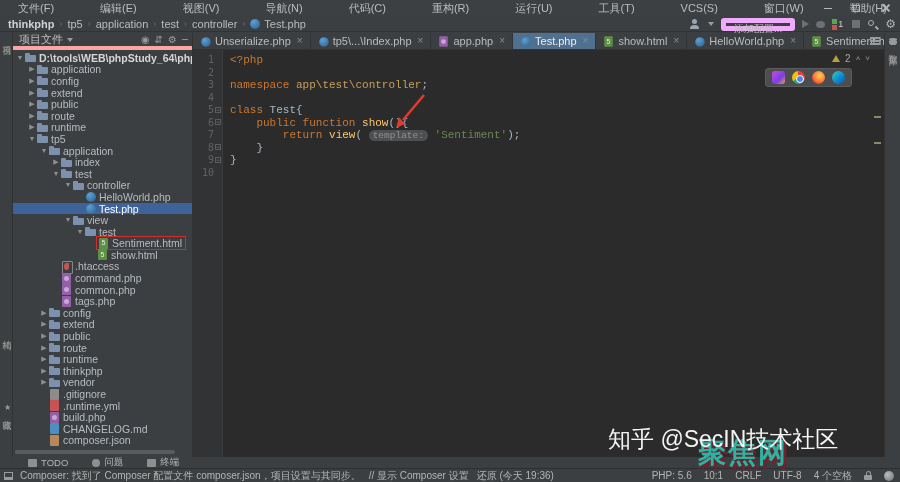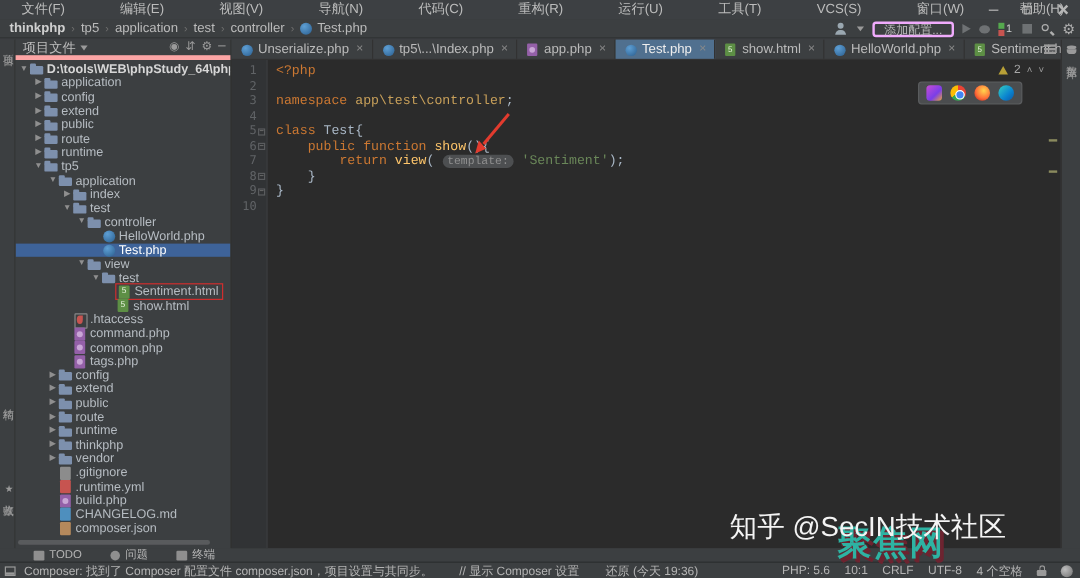--- a/index.html
+++ b/index.html
@@ -29,21 +29,21 @@
   .crumb.first { color:#d0d0d0; font-weight:bold; margin-left:8px; }
   .crumb-sep { font-size:9px; color:#6f6f6f; margin:0 5px; }
   .icon-php-class { width:10px; height:10px; border-radius:50%;
     background:radial-gradient(circle at 35% 30%,#5e9fd4,#2a5e8f); display:inline-block; }
   #crumb-fileicon { margin-right:4px; }
   #toolbar-right { position:absolute; right:4px; top:0; height:16px; display:flex; align-items:center; gap:7px; }
   #profile-icon { position:relative; width:12px; height:12px; }
   #profile-icon .head { position:absolute; left:3.5px; top:1px; width:5px; height:5px; border-radius:50%; background:#9aa7b0; }
   #profile-icon .body { position:absolute; left:1.5px; top:7px; width:9px; height:4px; border-radius:4px 4px 0 0; background:#9aa7b0; }
   .caret-down { width:0; height:0; border-left:3px solid transparent; border-right:3px solid transparent; border-top:4px solid #9a9a9a; }
-  #add-config-btn { font-size:10px; color:#bbbbbb; border:2px solid #f0abfc; border-radius:3px;
+  #add-config-btn { font-size:10px; color:#bbbbbb; border:5px solid #f0abfc; border-radius:3px;
     background:transparent; padding:0 8px; height:13px; line-height:12px; white-space:nowrap; }
   .tb-play { width:0; height:0; border-top:4px solid transparent; border-bottom:4px solid transparent; border-left:7px solid #6e7173; }
   .tb-bug { width:9px; height:7px; border-radius:50%; background:#6e7173; }
   #run-badge { position:relative; width:13px; height:11px; }
   #run-badge .g { position:absolute; left:0; top:0; width:5px; height:5px; background:#55a94e; }
   #run-badge .r { position:absolute; left:0; top:6px; width:5px; height:5px; background:#c75450; }
   #run-badge .n { position:absolute; left:6px; top:0; font-size:9px; color:#cfcfcf; }
   .tb-stop { width:8px; height:8px; background:#6e7173; }
   #search-icon { position:relative; width:11px; height:11px; }
   #search-icon .lens { position:absolute; left:1px; top:1px; width:6px; height:6px; border:1.5px solid #aeaeae; border-radius:50%; }
@@ -143,21 +143,21 @@
   .bb-item { display:flex; align-items:center; gap:4px; font-size:9.5px; color:#b4b4b4; }
   .bb-ic { width:9px; height:8px; background:#8f8f8f; border-radius:1px; }
   .bb-ic.round { border-radius:50%; width:8px; }
 
   
   #statusbar { position:absolute; left:0; top:468px; width:900px; height:14px; background:#3c3f41;
     border-top:1px solid #2c2e30; display:flex; align-items:center; font-size:10px; color:#b4b4b4; }
   #sb-corner { width:9px; height:8px; border:1px solid #9a9a9a; margin:0 7px 0 4px; position:relative; }
   #sb-corner:after { content:""; position:absolute; left:0; top:4px; width:7px; height:2px; background:#9a9a9a; }
   #sb-msg { white-space:nowrap; }
-  .sb-link { margin-left:22px; white-space:nowrap; color:#b4b4b4; }
+  .sb-link { margin-left:8px; white-space:nowrap; color:#b4b4b4; }
   #sb-right { margin-left:auto; display:flex; align-items:center; gap:12px; margin-right:6px; }
   .sb-seg { white-space:nowrap; }
   #lock-icon { position:relative; width:8px; height:9px; }
   #lock-icon .sh { position:absolute; left:1.5px; top:0; width:5px; height:5px; border:1.2px solid #9a9a9a; border-bottom:none; border-radius:3px 3px 0 0; }
   #lock-icon .bd { position:absolute; left:0; top:4px; width:8px; height:5px; background:#9a9a9a; border-radius:1px; }
   #theme-icon { width:10px; height:10px; border-radius:50%; background:radial-gradient(circle at 35% 35%,#bdbdbd,#6f6f6f); }
 
   
   #wm-zhihu { position:absolute; left:608px; top:424px; font-size:23px; color:#f4f4f4; white-space:nowrap; z-index:30; }
   #wm-gray { position:absolute; left:697px; top:442px; font-size:20px; color:#93989b; white-space:nowrap; z-index:28; }

